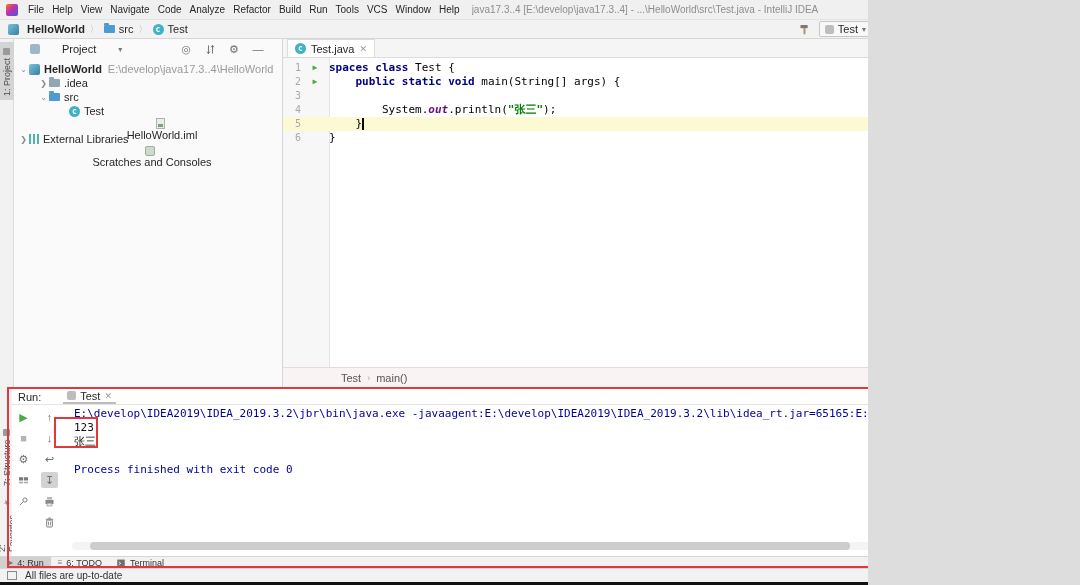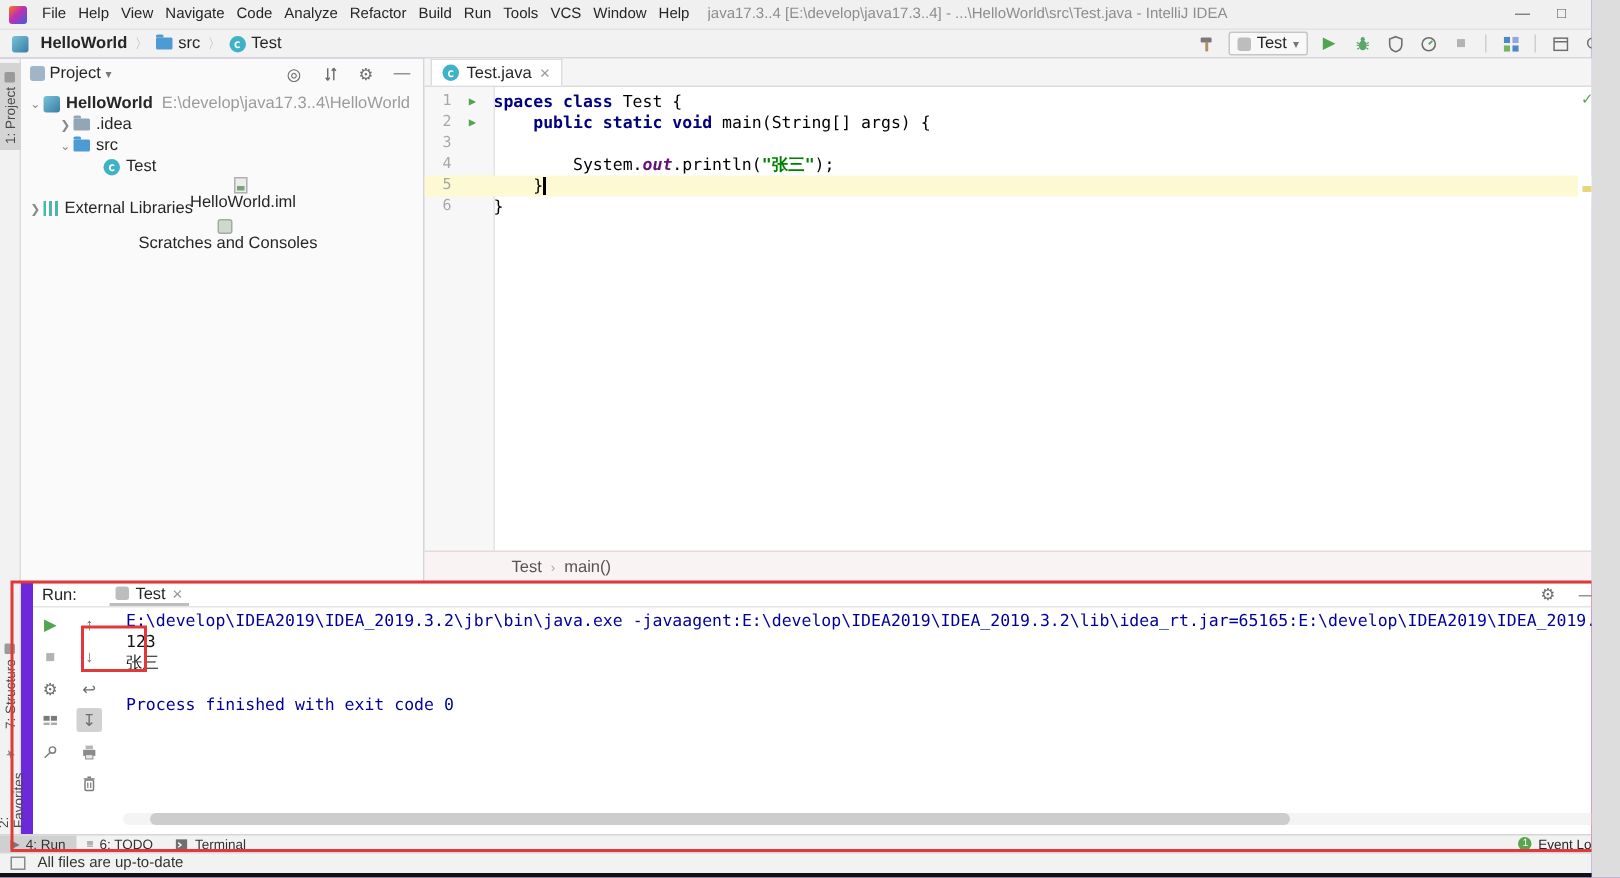--- a/index.html
+++ b/index.html
@@ -1,16 +1,16 @@
 <!DOCTYPE html>
 <html><head>
 <meta charset="utf-8">
 <style>
   html,body{margin:0;padding:0;background:#ddd;}
-  #app{position:relative;width:1061px;height:585px;background:#6d28d9;overflow:hidden;
+  #app{position:relative;width:868px;height:585px;background:#14b8a6;overflow:hidden;
        font-family:"Liberation Sans",sans-serif;font-size:11px;color:#262626;cursor:default;}
   
   .titlebar{position:absolute;left:0;top:0;width:1080px;height:20px;background:#f0f0f0;
             display:flex;align-items:center;border-bottom:1px solid #e2e2e2;box-sizing:border-box;}
   .logo{width:12px;height:12px;border-radius:2px;margin:0 6px 0 6px;flex:none;
         background:linear-gradient(135deg,#f97a12 0%,#c12fb2 45%,#3b5fe0 100%);}
   .menubar{display:flex;flex:none;}
   .menu-item{padding:0 4px;font-size:10px;white-space:nowrap;}
   .win-title{flex:1;margin-left:8px;color:#8d8d8d;font-size:10px;white-space:nowrap;overflow:hidden;text-overflow:ellipsis;}
   .win-controls{display:flex;flex:none;}
@@ -37,21 +37,21 @@
   .rstripe{position:absolute;left:1066px;top:39px;width:14px;height:517px;background:#f2f2f2;border-left:1px solid #dcdcdc;box-sizing:border-box;}
   .vlabel{position:absolute;left:0;width:14px;writing-mode:vertical-rl;transform:rotate(180deg);
           font-size:9px;color:#4a4a4a;display:flex;align-items:center;gap:3px;padding:4px 0;box-sizing:border-box;}
   .vlabel.rot-none{writing-mode:vertical-rl;transform:none;}
   .vlabel.active{background:#d4d4d4;}
   .stripe-ico{width:7px;height:7px;background:#9a9a9a;border-radius:1px;flex:none;}
   .stripe-star{color:#8a8a8a;font-size:8px;}
   
   .project{position:absolute;left:14px;top:39px;width:269px;height:349px;background:#fafafa;
            border-right:1px solid #d6d6d6;box-sizing:border-box;}
-  .proj-head{height:20px;display:flex;align-items:center;padding:0 6px;gap:3px;}
+  .proj-head{height:20px;display:flex;align-items:center;padding:0 16px;gap:22px;}
   .proj-ico{width:10px;height:10px;background:#9fb6c6;border-radius:2px;flex:none;}
   .proj-title{font-size:11px;color:#262626;}
   .proj-caret{color:#777;font-size:8px;}
   .proj-actions{margin-left:auto;display:flex;align-items:center;gap:8px;color:#6e6e6e;}
   .tree{padding-top:3px;}
   .tree-row{height:14px;display:flex;align-items:center;white-space:nowrap;}
   .tw-arrow{width:11px;text-align:center;color:#8a8a8a;font-size:8px;flex:none;}
   .tw-label{margin-left:4px;}
   .tw-label.bold{font-weight:bold;}
   .tw-path{margin-left:6px;color:#9b9b9b;}
@@ -87,21 +87,21 @@
   .str{color:#008000;font-weight:bold;}
   .pl{color:#000;}
   .caret{display:inline-block;width:1.5px;height:12px;background:#000;vertical-align:-2px;margin-left:0px;}
   .estripe{position:absolute;right:0;top:19px;width:14px;bottom:21px;background:#fff;}
   .e-check{color:#4fa64f;font-size:10px;position:absolute;top:2px;left:2px;}
   .e-mark{position:absolute;top:66px;left:3px;width:8px;height:4px;background:#e8d67a;}
   .ed-crumbs{position:absolute;left:0;right:0;bottom:0;height:21px;background:#f9f3f3;border-top:1px solid #e6dada;
              display:flex;align-items:center;padding-left:58px;gap:6px;color:#555;box-sizing:border-box;}
   .edc-sep{color:#b0a4a4;font-size:9px;}
   
-  .runpanel{position:absolute;left:22px;top:388px;width:1052px;height:168px;background:#fff;
+  .runpanel{position:absolute;left:12px;top:388px;width:1052px;height:168px;background:#fff;
             border-top:1px solid #d6d6d6;box-sizing:border-box;}
   .run-head{height:16px;display:flex;align-items:center;border-bottom:1px solid #e4e4e4;box-sizing:border-box;}
   .run-label{margin-left:6px;font-size:11px;}
   .run-tab{display:flex;align-items:center;gap:4px;margin-left:22px;height:15px;padding:0 4px;
            border-bottom:2px solid #bdbdbd;box-sizing:border-box;}
   .run-tab-ico{width:9px;height:9px;background:#bdbdbd;border-radius:2px;}
   .run-tab-close{color:#9a9a9a;font-size:9px;}
   .run-head-actions{margin-left:auto;display:flex;align-items:center;gap:10px;margin-right:8px;color:#6e6e6e;}
   .run-tools{position:absolute;left:0;top:16px;bottom:0;width:52px;}
   .rt-col{position:absolute;top:4px;display:flex;flex-direction:column;gap:5px;}

